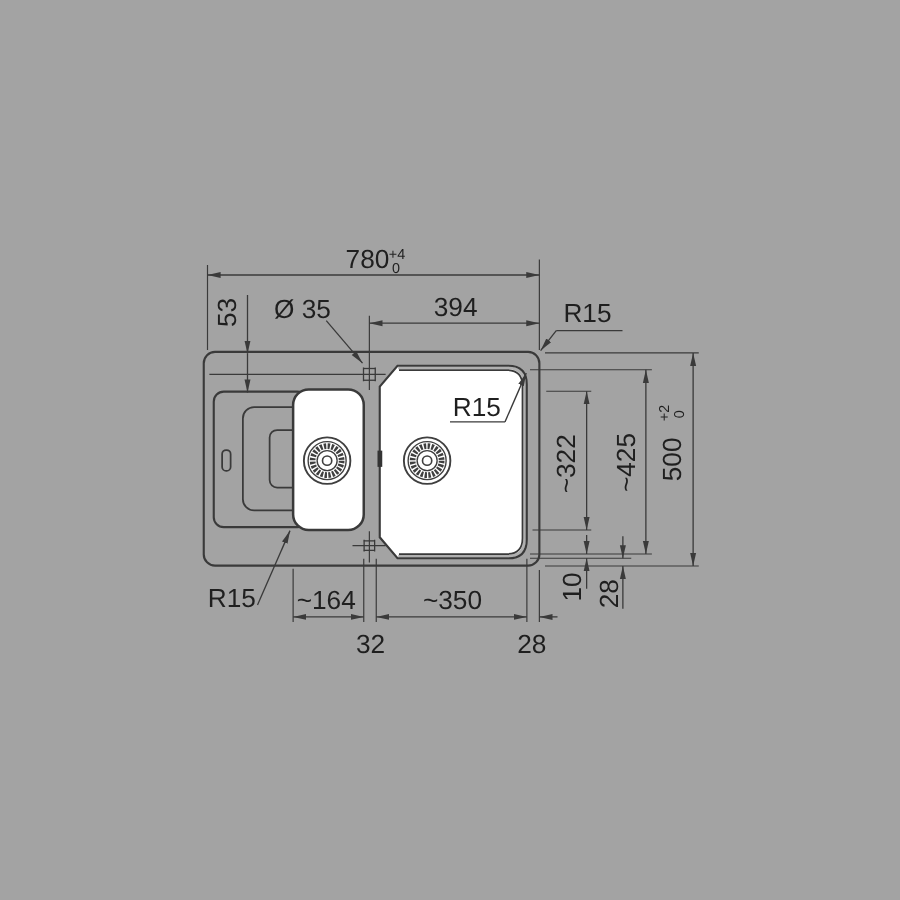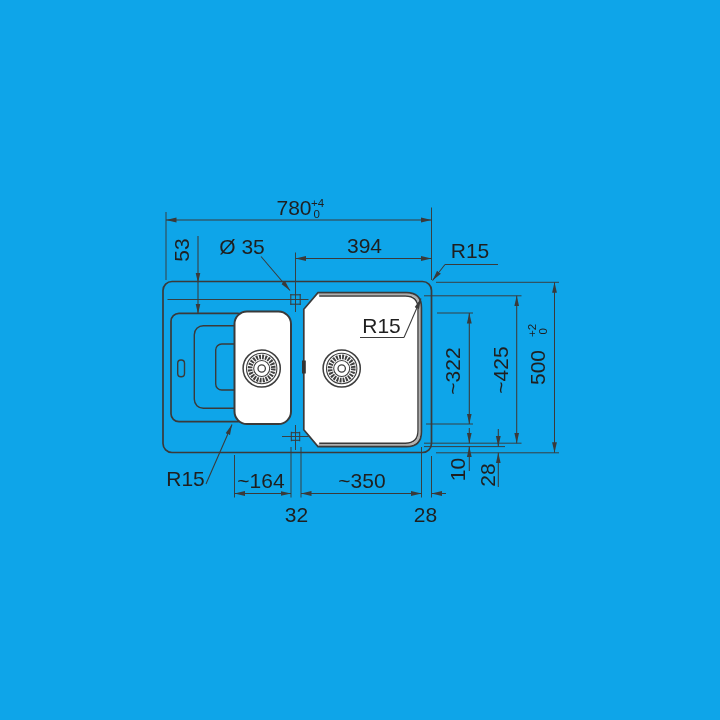--- a/index.html
+++ b/index.html
@@ -1,16 +1,16 @@
 <!DOCTYPE html>
 <html><head>
 <meta charset="utf-8">
 <style>
   html,body{margin:0;padding:0;background:#ffffff;}
-  .stage{position:relative;width:720px;height:720px;background:#0ea5e9;overflow:hidden;
+  .stage{position:relative;width:720px;height:720px;background:#a3a3a3;overflow:hidden;
          font-family:"Liberation Sans",sans-serif;}
   svg{position:absolute;left:0;top:0;}
   svg text{font-family:"Liberation Sans",sans-serif;fill:#1f1f1f;}
   .lbl{font-size:21px;}
   .tol{font-size:11.5px;}
   .obj{fill:none;stroke:#3a3a3a;stroke-width:1.7;}
   .objthin{fill:none;stroke:#3a3a3a;stroke-width:1.4;}
   .dim{fill:none;stroke:#3a3a3a;stroke-width:1.05;}
   .ext{fill:none;stroke:#3a3a3a;stroke-width:0.95;}
   .band{fill:none;stroke:#b0b0b0;stroke-width:2.1;}

